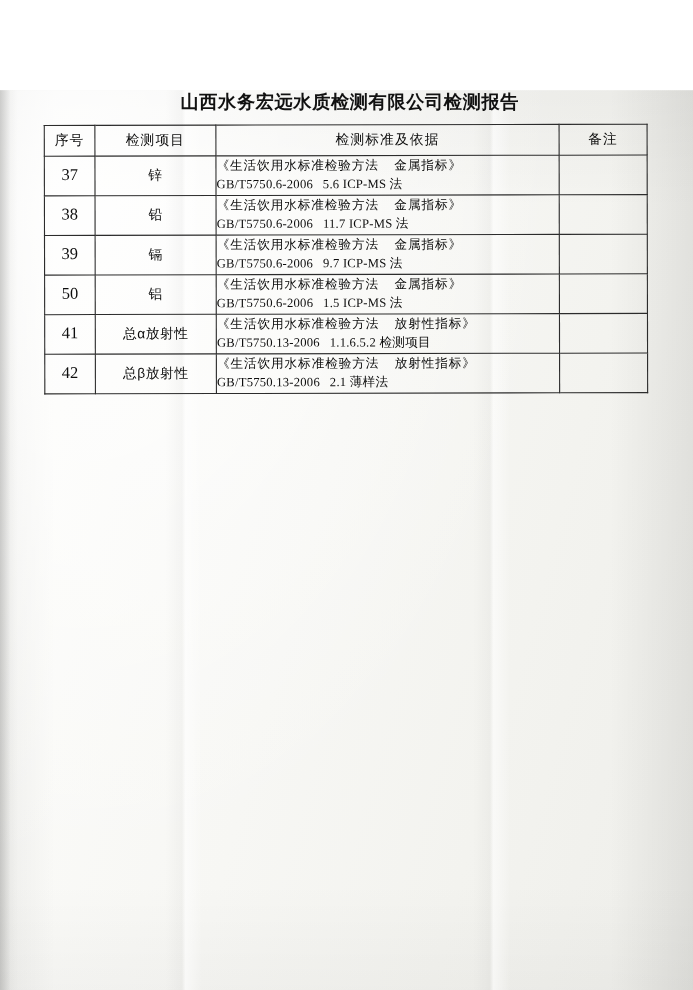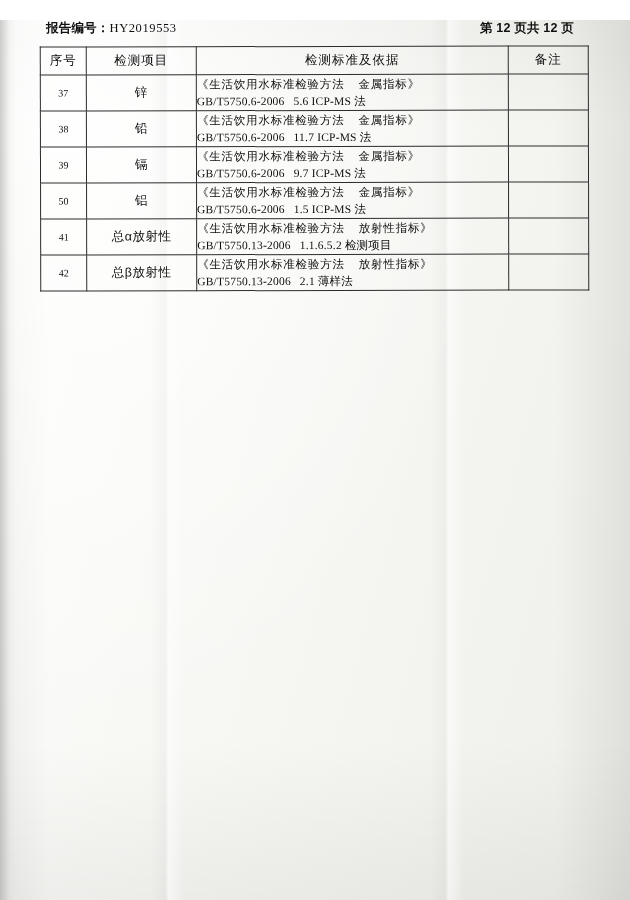--- a/index.html
+++ b/index.html
@@ -114,21 +114,21 @@
     letter-spacing: 1px;
     font-family: "Liberation Sans", "DejaVu Sans", sans-serif;
   }
   .col-no { width: 46px; }
   .col-item { width: 110px; }
   .col-std { width: 312px; }
   .col-remark { width: 80px; }
 
   td.c-no {
     text-align: center;
-    font-size: 10px;
+    font-size: 15px;
     font-family: "Liberation Serif", "DejaVu Serif", serif;
   }
   td.c-item {
     text-align: center;
     font-size: 12.5px;
     letter-spacing: 0.5px;
     font-family: "Liberation Sans", "DejaVu Sans", sans-serif;
   }
   td.c-std {
     padding: 3px 6px 4px 8px;
@@ -163,28 +163,23 @@
 
 <div class="page">
   <div class="scan-shade"></div>
   <div class="edge-left"></div>
 
   <div class="fold" style="left:150px;"></div>
   <div class="fold" style="left:430px;"></div>
 
   <div class="content">
 
-
-
-    <div class="meta-row">
-      <div class="meta-left">
-        <span>报告编号：</span><span class="val">HY2019553</span>
-      </div>
-      <div class="meta-right">第 12 页共 12 页</div>
-    </div>
+    <div class="doc-title">山西水务宏远水质检测有限公司检测报告</div>
+
+
 
     <table class="report">
       <colgroup>
         <col class="col-no">
         <col class="col-item">
         <col class="col-std">
         <col class="col-remark">
       </colgroup>
       <thead>
         <tr>

